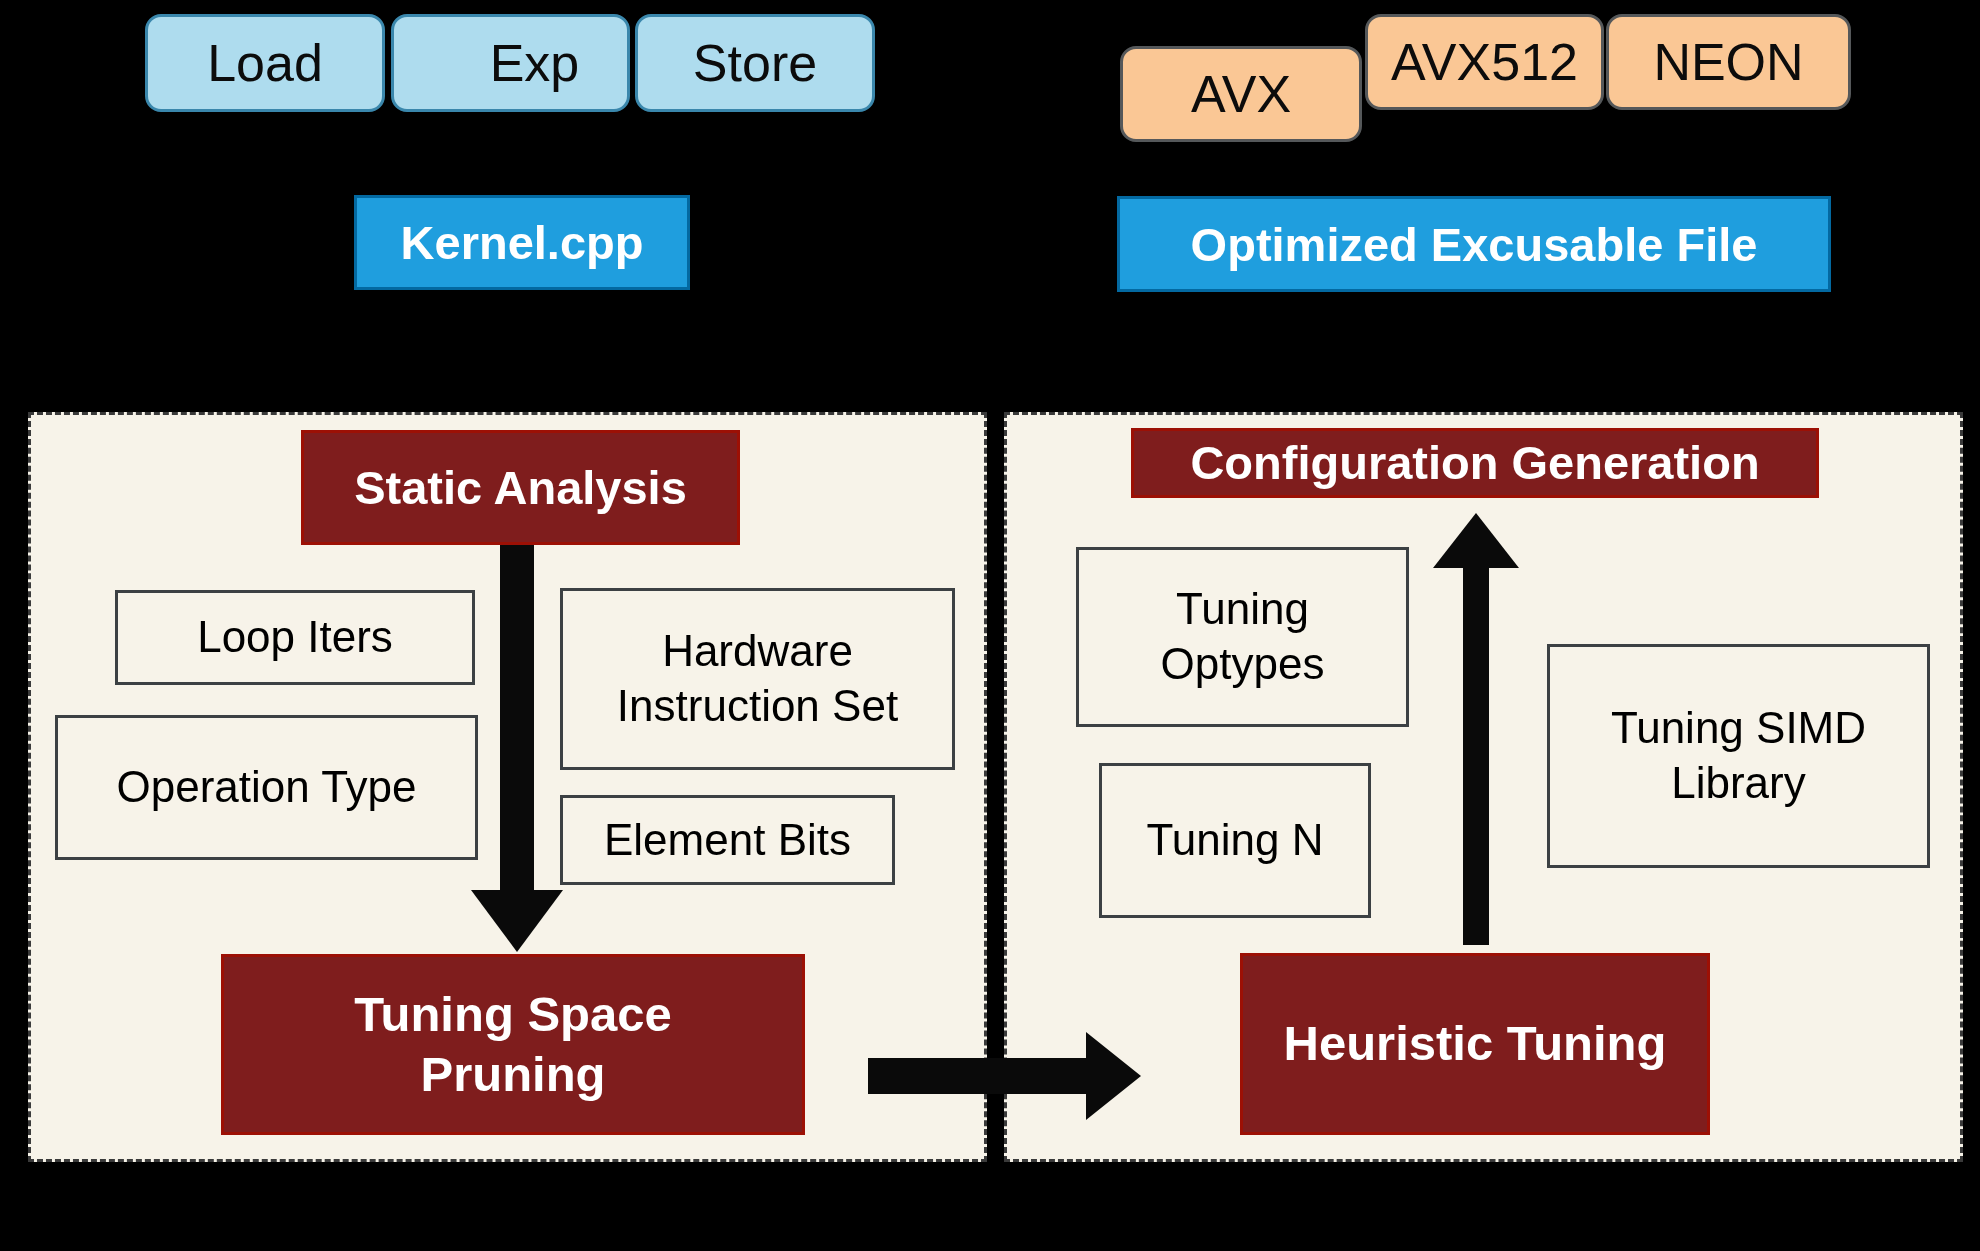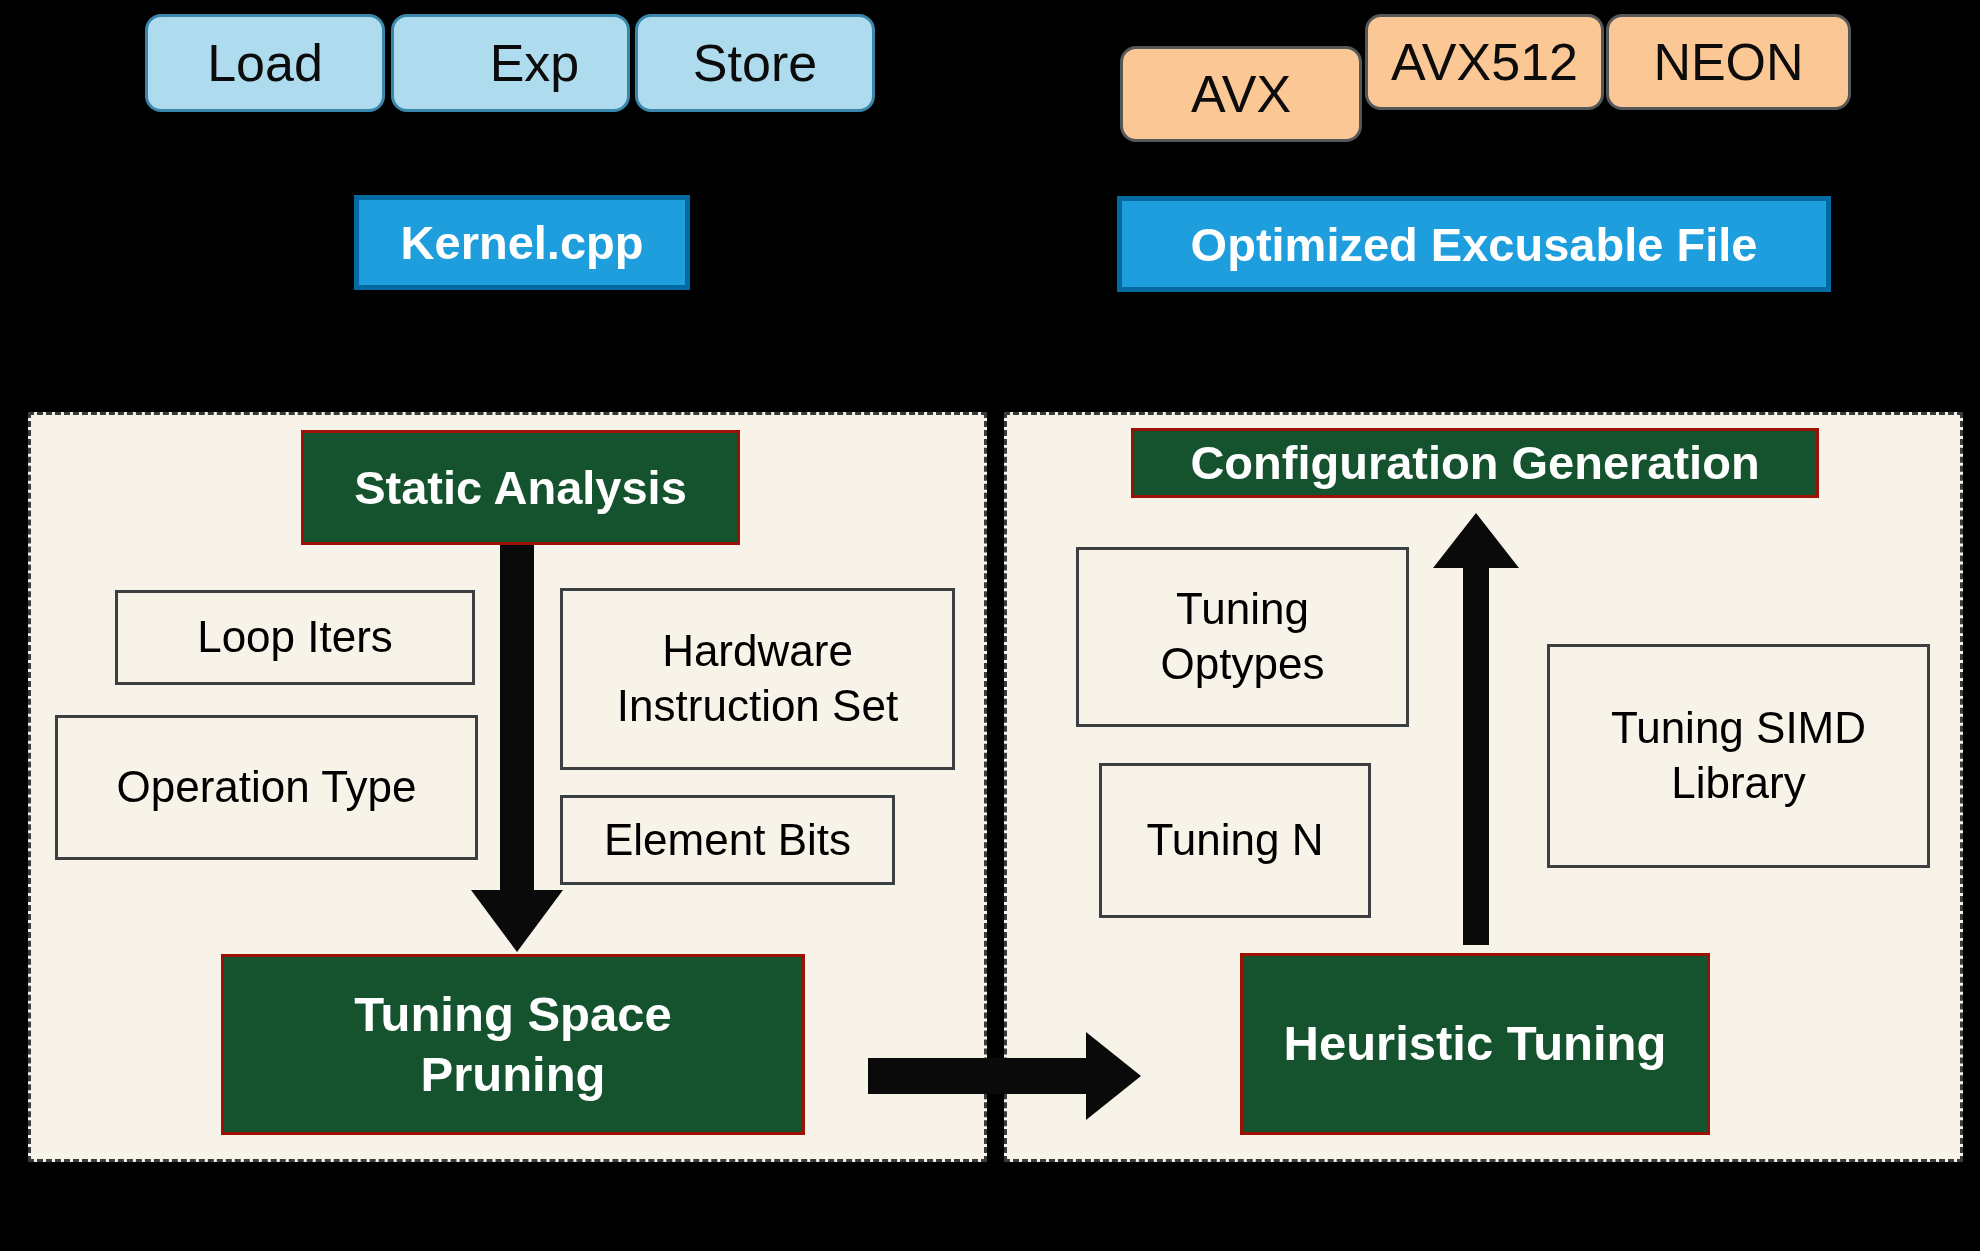--- a/index.html
+++ b/index.html
@@ -5,25 +5,25 @@
   html,body{margin:0;padding:0;background:#000;}
   body{font-family:"Liberation Sans", sans-serif;}
   #canvas{position:relative;width:1980px;height:1251px;background:#000;overflow:hidden;}
 
   .box{position:absolute;box-sizing:border-box;display:flex;align-items:center;justify-content:center;text-align:center;}
 
   .token{border:3px solid;border-radius:16px;font-size:52px;color:#0c0c0c;}
   .token-blue{background:#AEDCEE;border-color:#3A87AC;}
   .token-orange{background:#FAC795;border-color:#55585A;}
 
-  .file-box{background:#1F9EDE;border:5px solid #0369a1;color:#ffffff;font-weight:bold;font-size:47px;}
+  .file-box{background:#1F9EDE;border:3px solid #0369a1;color:#ffffff;font-weight:bold;font-size:47px;}
 
   .panel{position:absolute;box-sizing:border-box;background:#F7F3E9;border:3px dashed #3A3A3A;}
 
-  .stage{background:#14532d;border:3px solid #9C1005;color:#ffffff;font-weight:bold;font-size:47px;line-height:1.22;}
+  .stage{background:#7f1d1d;border:3px solid #9C1005;color:#ffffff;font-weight:bold;font-size:47px;line-height:1.22;}
   .stage-big{font-size:49px;}
 
   .innerbox{border:3px solid #3C4043;color:#000;font-size:44px;line-height:1.24;background:#F7F3E9;}
 
   .wrap-340{max-width:340px;display:inline-block;}
   .wrap-210{max-width:210px;display:inline-block;}
   .wrap-300{max-width:300px;display:inline-block;}
   .wrap-430{max-width:430px;display:inline-block;}
   .nowrap{white-space:nowrap;}
 

